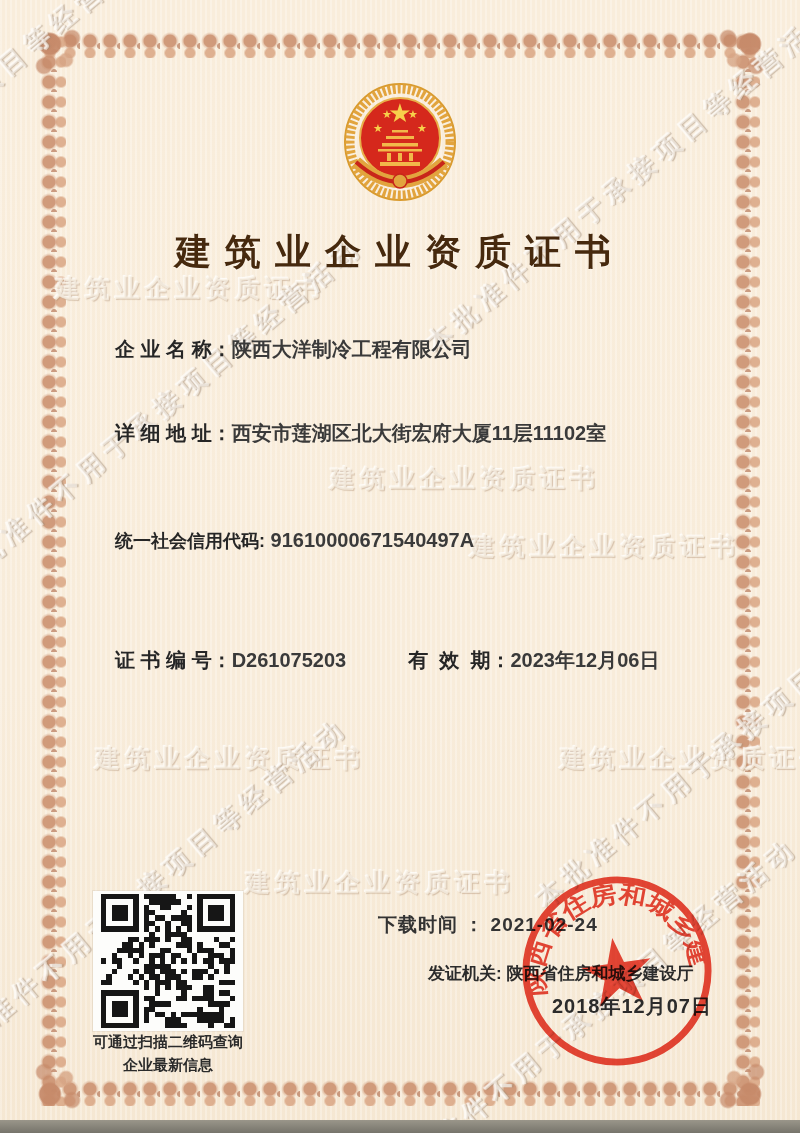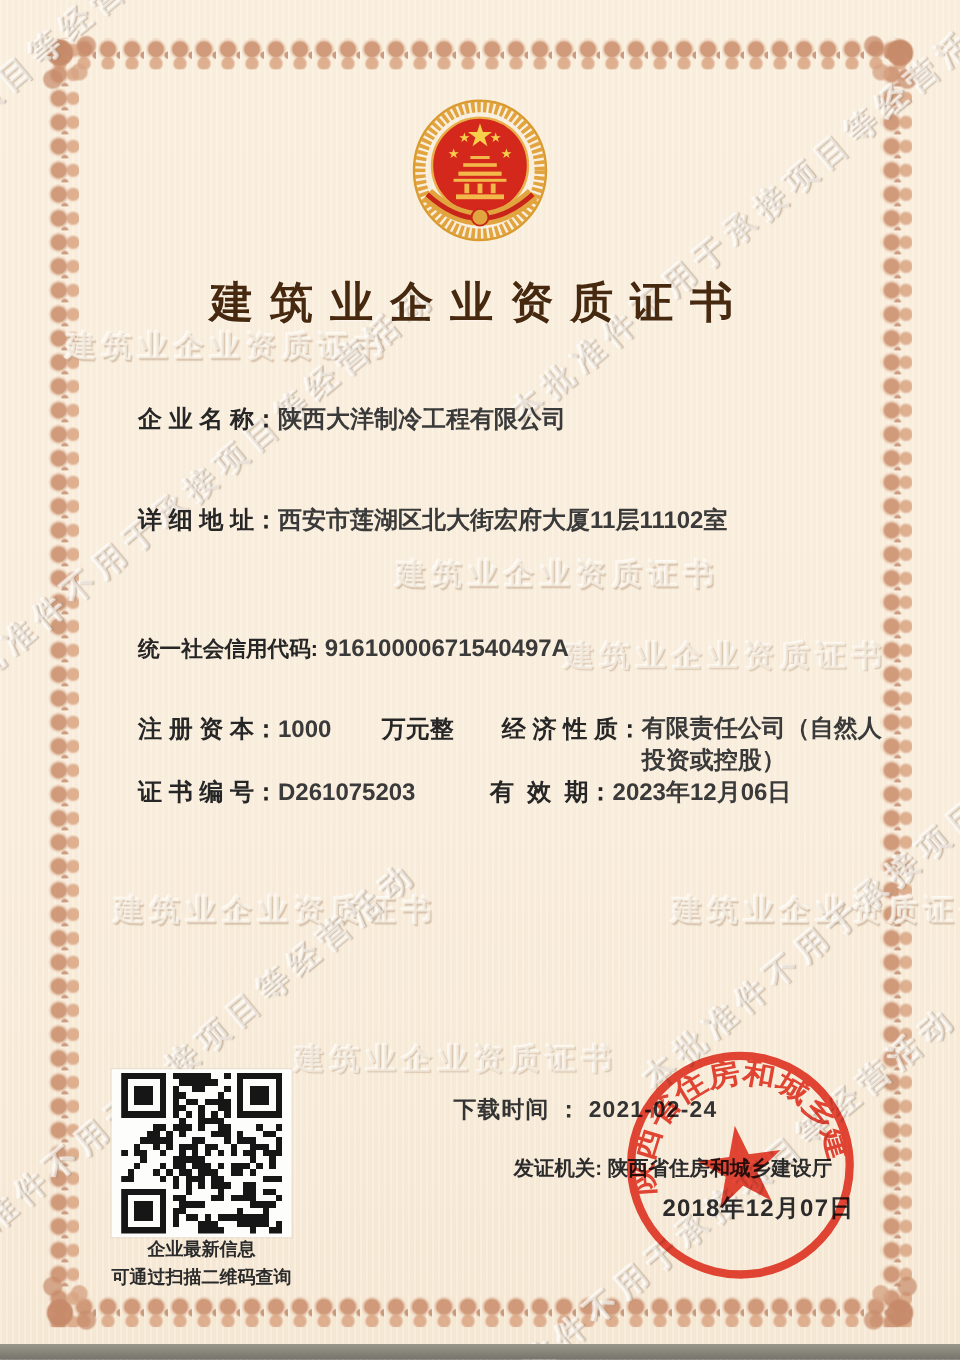--- a/index.html
+++ b/index.html
@@ -143,23 +143,20 @@
   <div class="row" style="top:420px;">
     <span class="lbl">详 细 地 址：</span><span class="val">西安市莲湖区北大街宏府大厦11层11102室</span>
   </div>
 
 
   <div class="row" style="top:529px;">
     <span class="lbl-sm">统一社会信用代码:</span>
     <span class="val">91610000671540497A</span>
   </div>
 
-  <div class="row" style="top:594px;">
-    <span class="lbl">注 册 资 本：</span><span class="val">1000</span><span class="lbl" style="margin-left:42px;">万元整</span><span class="lbl" style="margin-left:40px;">经 济 性 质：</span><span class="val econ-wrap">有限责任公司（自然人投资或控股）</span>
-  </div>
 
   <div class="row" style="top:647px;">
     <span class="lbl">证 书 编 号：</span><span class="val">D261075203</span><span class="lbl" style="margin-left:62px;white-space:pre;">有  效  期：</span><span class="val">2023年12月06日</span>
   </div>
 
 
   <div class="qr-box">
     <svg id="qr-svg" width="134" height="134" viewBox="0 0 25 25" shape-rendering="crispEdges">
         <rect x="0" y="0" width="1" height="1" fill="#161616"></rect>
         <rect x="1" y="0" width="1" height="1" fill="#161616"></rect>
@@ -465,22 +462,22 @@
         <rect x="12" y="24" width="1" height="1" fill="#161616"></rect>
         <rect x="13" y="24" width="1" height="1" fill="#161616"></rect>
         <rect x="14" y="24" width="1" height="1" fill="#161616"></rect>
         <rect x="15" y="24" width="1" height="1" fill="#161616"></rect>
         <rect x="20" y="24" width="1" height="1" fill="#161616"></rect>
         <rect x="23" y="24" width="1" height="1" fill="#161616"></rect>
         <rect x="24" y="24" width="1" height="1" fill="#161616"></rect>
       </svg>
   </div>
   <div class="qr-caption">
+    <div>可通过扫描二维码查询</div>
     <div>企业最新信息</div>
-    <div>可通过扫描二维码查询</div>
   </div>
 
   <div class="dl-row">
     <span>下载时间 ：</span>
     <span>2021-02-24</span>
   </div>
   <div class="issuer-row">
     <span>发证机关:</span>
     <span>陕西省住房和城乡建设厅</span>
   </div>

